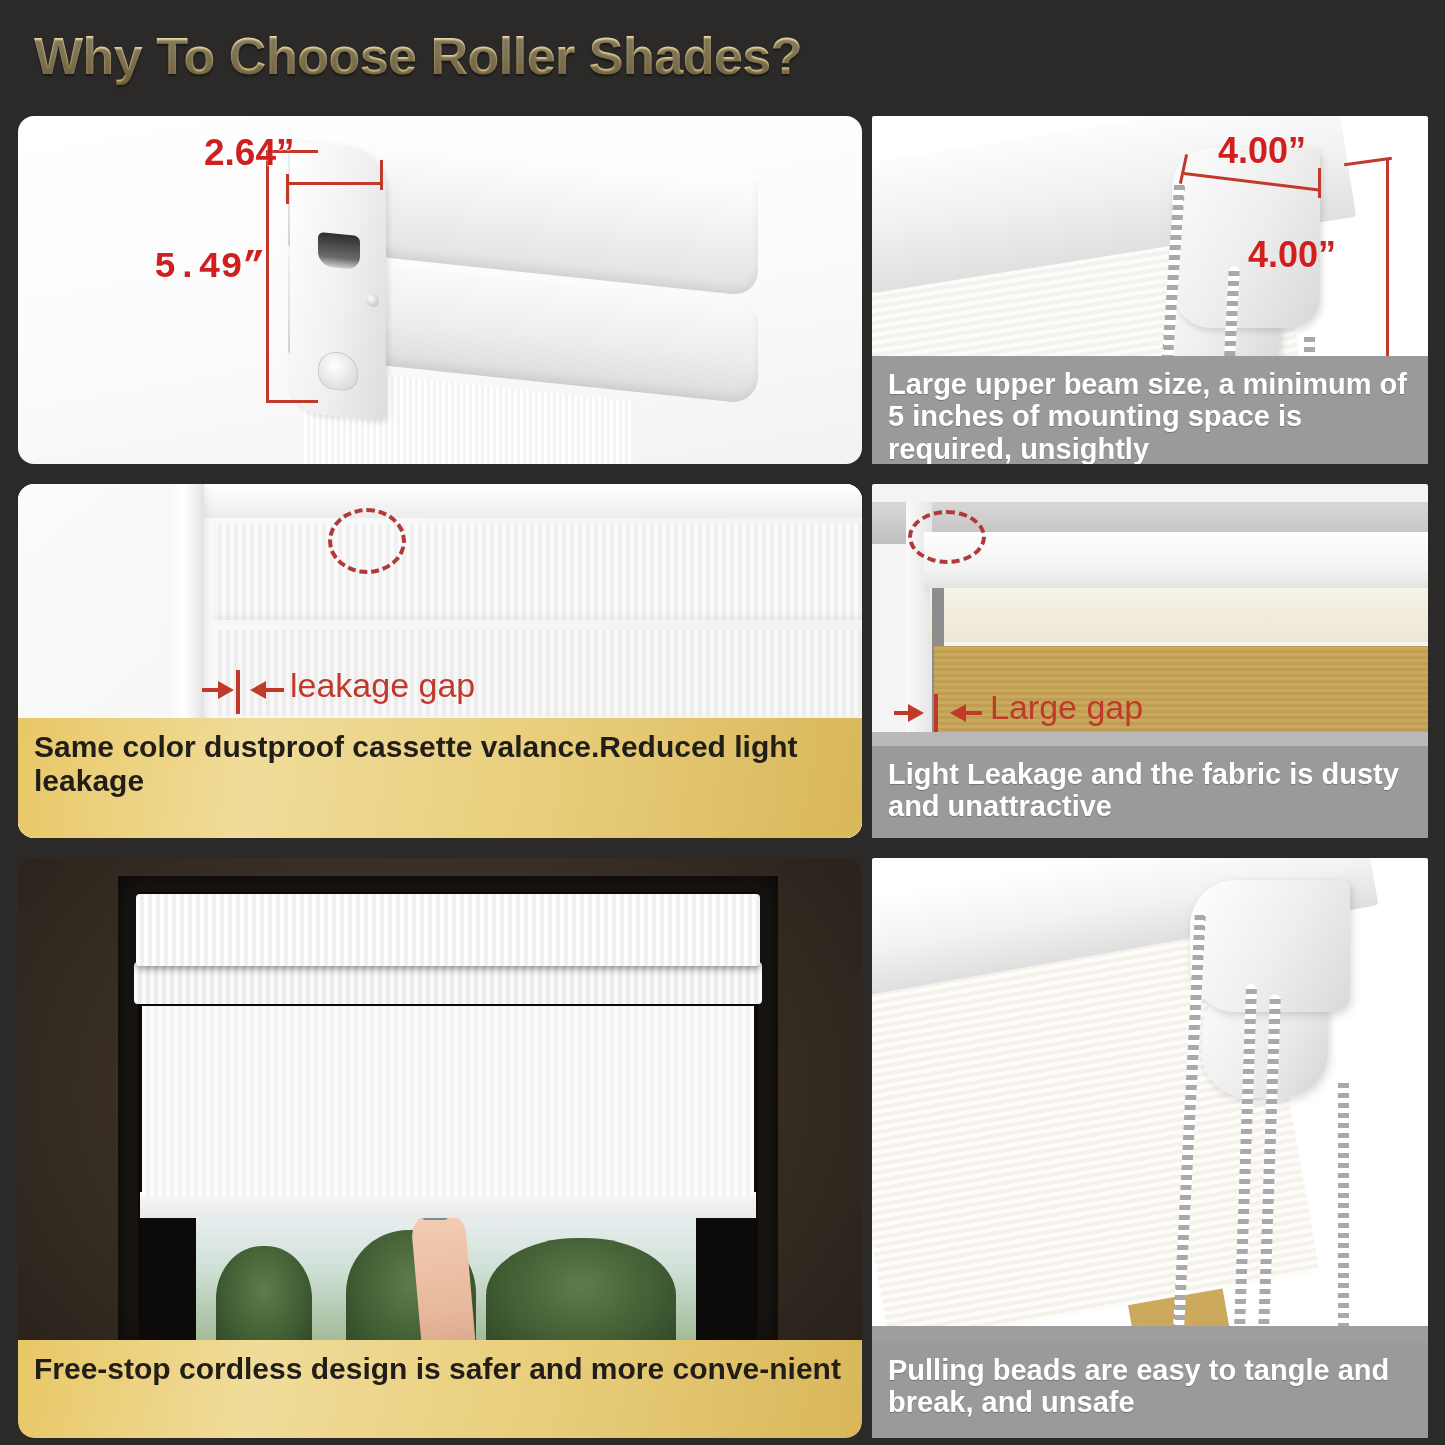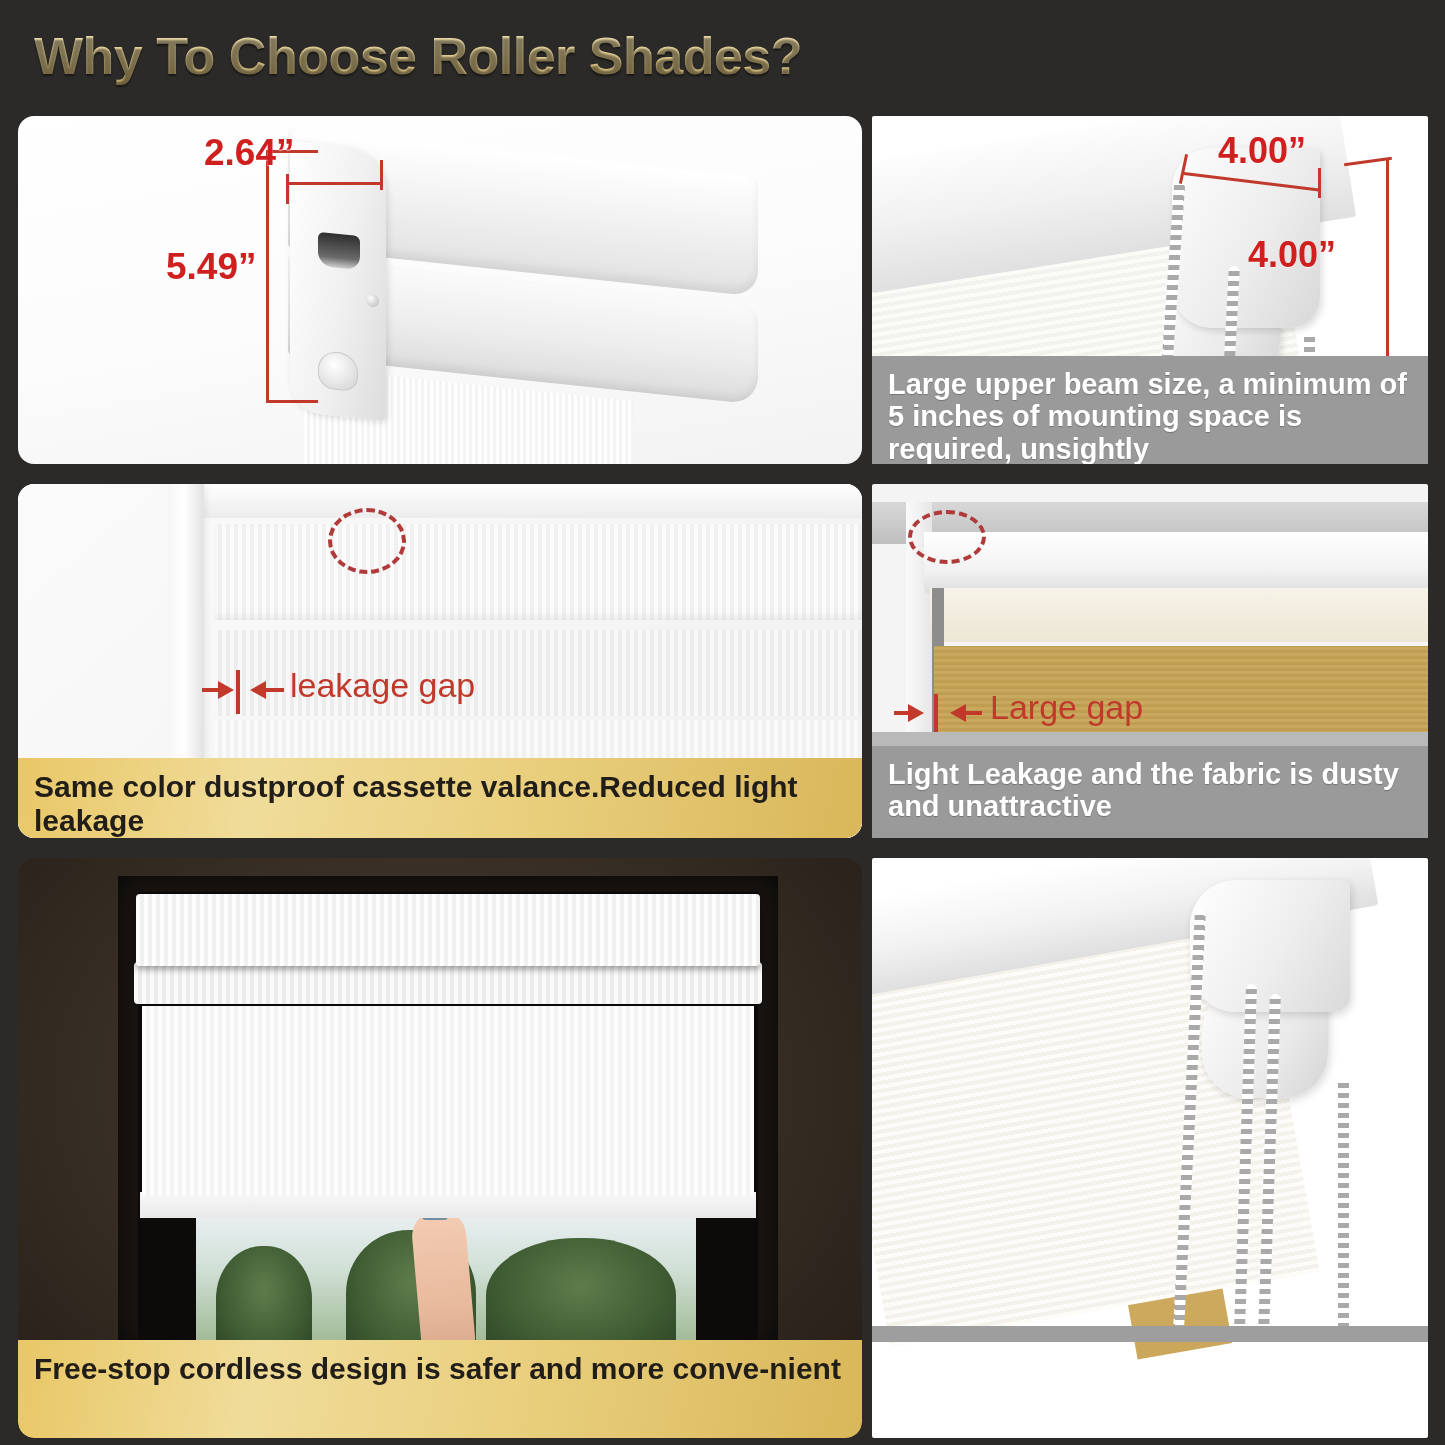--- a/index.html
+++ b/index.html
@@ -48,21 +48,21 @@
   .caption.gold{
     background:linear-gradient(100deg,#e8c766 0%,#f0dc9a 28%,#e9cf7d 60%,#d9b75a 100%);
     color:#211d18; font-size:30px;
     border-bottom-left-radius:16px; border-bottom-right-radius:16px;
   }
   .caption.gray{
     background:#9a9a9a; color:#ffffff; font-size:29px;
     text-shadow:0 1px 1px rgba(0,0,0,.25);
   }
   .cap-h-left{ height:98px; }
-  .cap-h-left-tall{ height:80px; }
+  .cap-h-left-tall{ height:120px; }
   .cap-h-right{ height:108px; }
   .cap-h-right-2{ height:92px; }
   .cap-h-right-3{ height:96px; }
 
   
   .bg-white{ background:linear-gradient(170deg,#ffffff 0%,#fbfbfb 55%,#f2f2f2 100%); }
   .bg-plain{ background:#ffffff; }
 
   
   .p1-valance{
@@ -332,21 +332,21 @@
       </div>
       <div class="p1-fabric"></div>
       <div class="p1-bracket"></div>
       <div class="p1-slot"></div>
       <div class="p1-screw"></div>
       <div class="p1-knob"></div>
 
       <div class="dimline" style="left:248px;top:36px;width:3px;height:250px;"></div>
       <div class="dimline" style="left:248px;top:34px;width:52px;height:3px;"></div>
       <div class="dimline" style="left:248px;top:284px;width:52px;height:3px;"></div>
-      <div class="dimtext" style="left:148px;top:130px;font-size:37px;">5.49”</div>
+      <div class="dimtext" style="left:136px;top:130px;font-size:37px;font-family:Liberation Mono, monospace;">5.49”</div>
 
       <div class="dimline" style="left:268px;top:58px;width:3px;height:30px;"></div>
       <div class="dimline" style="left:268px;top:66px;width:96px;height:3px;"></div>
       <div class="dimline" style="left:362px;top:44px;width:3px;height:30px;"></div>
       <div class="dimtext" style="left:186px;top:16px;font-size:37px;">2.64”</div>
     </div>
   </div>
 
   <div class="panel right row1">
     <div class="photo bg-plain">
@@ -441,15 +441,16 @@
       <div class="p6-fabw"></div>
       <div class="p6-tube"></div>
       <div class="p6-br2"></div>
       <div class="p6-br1"></div>
       <div class="chain" style="left:312px;top:52px;height:420px;transform:rotate(3deg);"></div>
       <div class="chain" style="left:368px;top:126px;height:348px;transform:rotate(2deg);"></div>
       <div class="chain" style="left:392px;top:136px;height:338px;transform:rotate(2deg);"></div>
       <div class="chain" style="left:466px;top:220px;height:254px;"></div>
       <div class="p6-floor"></div>
     </div>
+    <div class="caption gray cap-h-right-3">Pulling beads are easy to tangle and break, and unsafe</div>
   </div>
 
 </div>
 
 </body></html>

